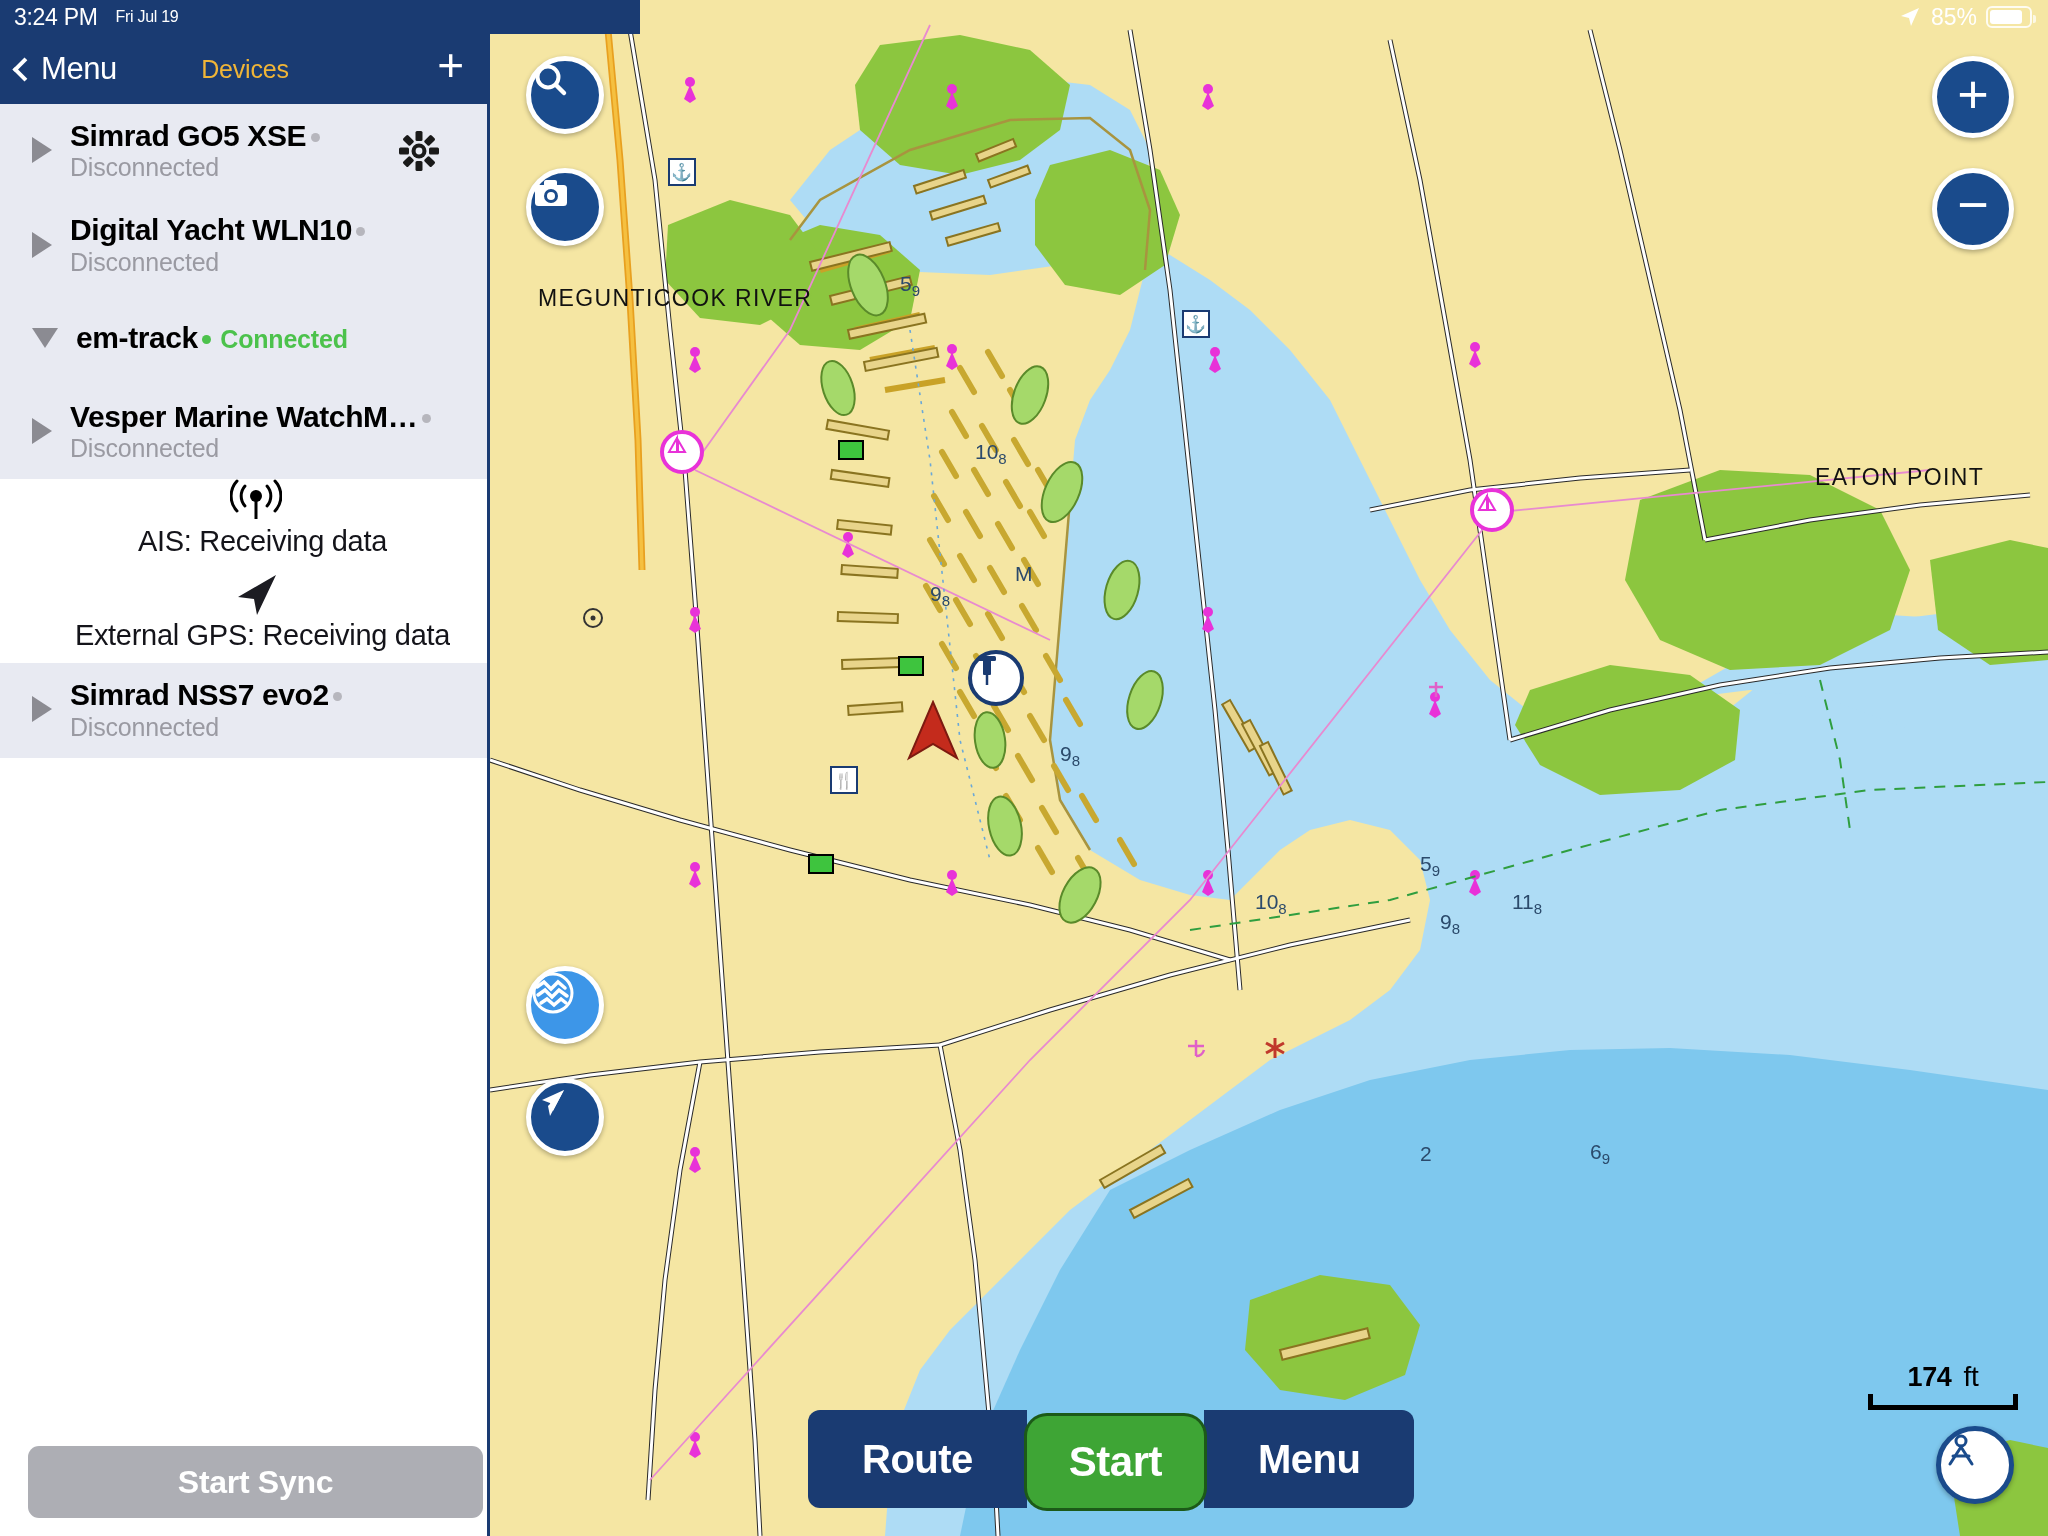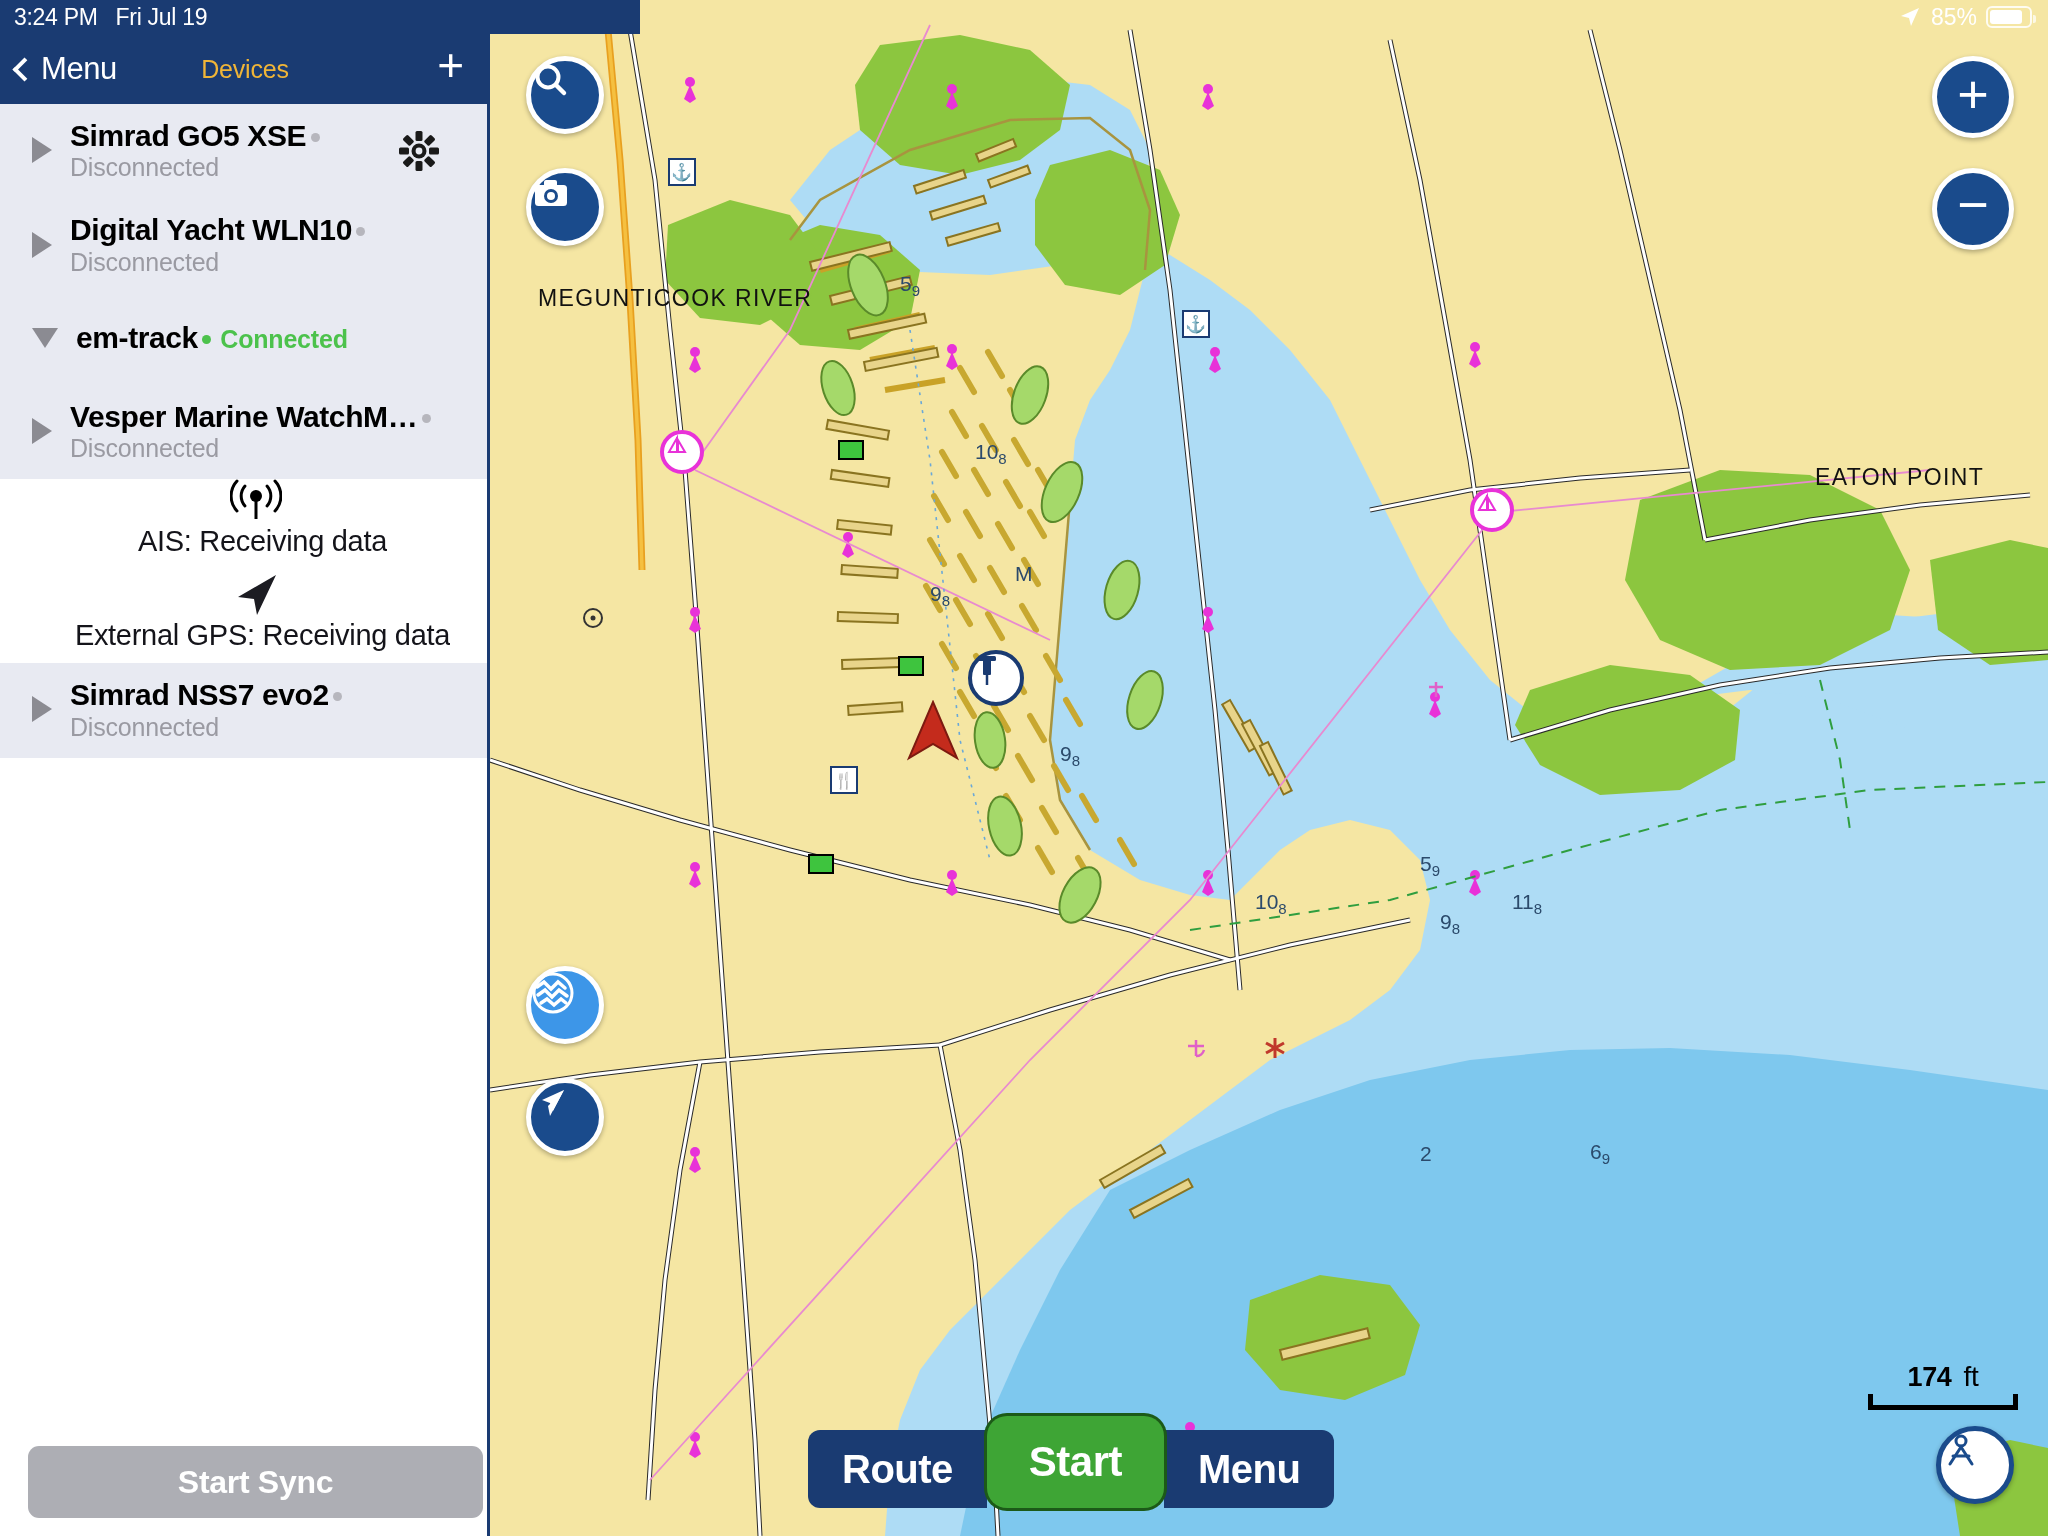--- a/index.html
+++ b/index.html
@@ -10,21 +10,21 @@
   }
   #app { position:relative; width:2048px; height:1536px; }
 
   
   .statusbar {
     position:absolute; left:0; top:0; width:640px; height:34px;
     background:#1a3b72; color:#fff; display:flex; align-items:center;
     padding-left:14px; gap:18px; z-index:40;
   }
   .statusbar .st-time { font-size:23px; font-weight:400; letter-spacing:-0.3px; }
-  .statusbar .st-date { font-size:23px; font-weight:400; letter-spacing:-0.3px; }
+  .statusbar .st-date { font-size:16px; font-weight:400; letter-spacing:-0.3px; }
 
   .statusbar-right {
     position:absolute; right:16px; top:0; height:34px;
     display:flex; align-items:center; gap:9px; z-index:41; color:#fff;
   }
   .st-pct { font-size:23px; }
   .batt {
     width:46px; height:22px; border:2.5px solid rgba(255,255,255,.85);
     border-radius:6px; position:relative; padding:2px;
   }
@@ -129,21 +129,21 @@
   .mbtn.light { background:#3d96e8; }
   .mbtn.person { background:#fff; border:5px solid #1a4b8c; }
 
   
   .toolbar {
     position:absolute; bottom:28px; left:318px; display:flex; align-items:flex-end; z-index:22;
   }
   .tb {
     background:#1a3b72; color:#fff; font-size:40px; font-weight:bold;
     font-family:inherit; border:none; cursor:pointer; letter-spacing:-0.5px;
-    padding:0 34px; height:78px; line-height:78px;
+    padding:0 54px; height:98px; line-height:78px;
   }
   .tb.left { border-radius:12px 0 0 12px; }
   .tb.right { border-radius:0 12px 12px 0; }
   .tb.start {
     background:#3ea535; height:92px; line-height:92px; border-radius:20px;
     padding:0 42px; font-size:42px; position:relative; z-index:2;
     box-shadow:0 0 0 3px #1c5a18;
   }
 
   

